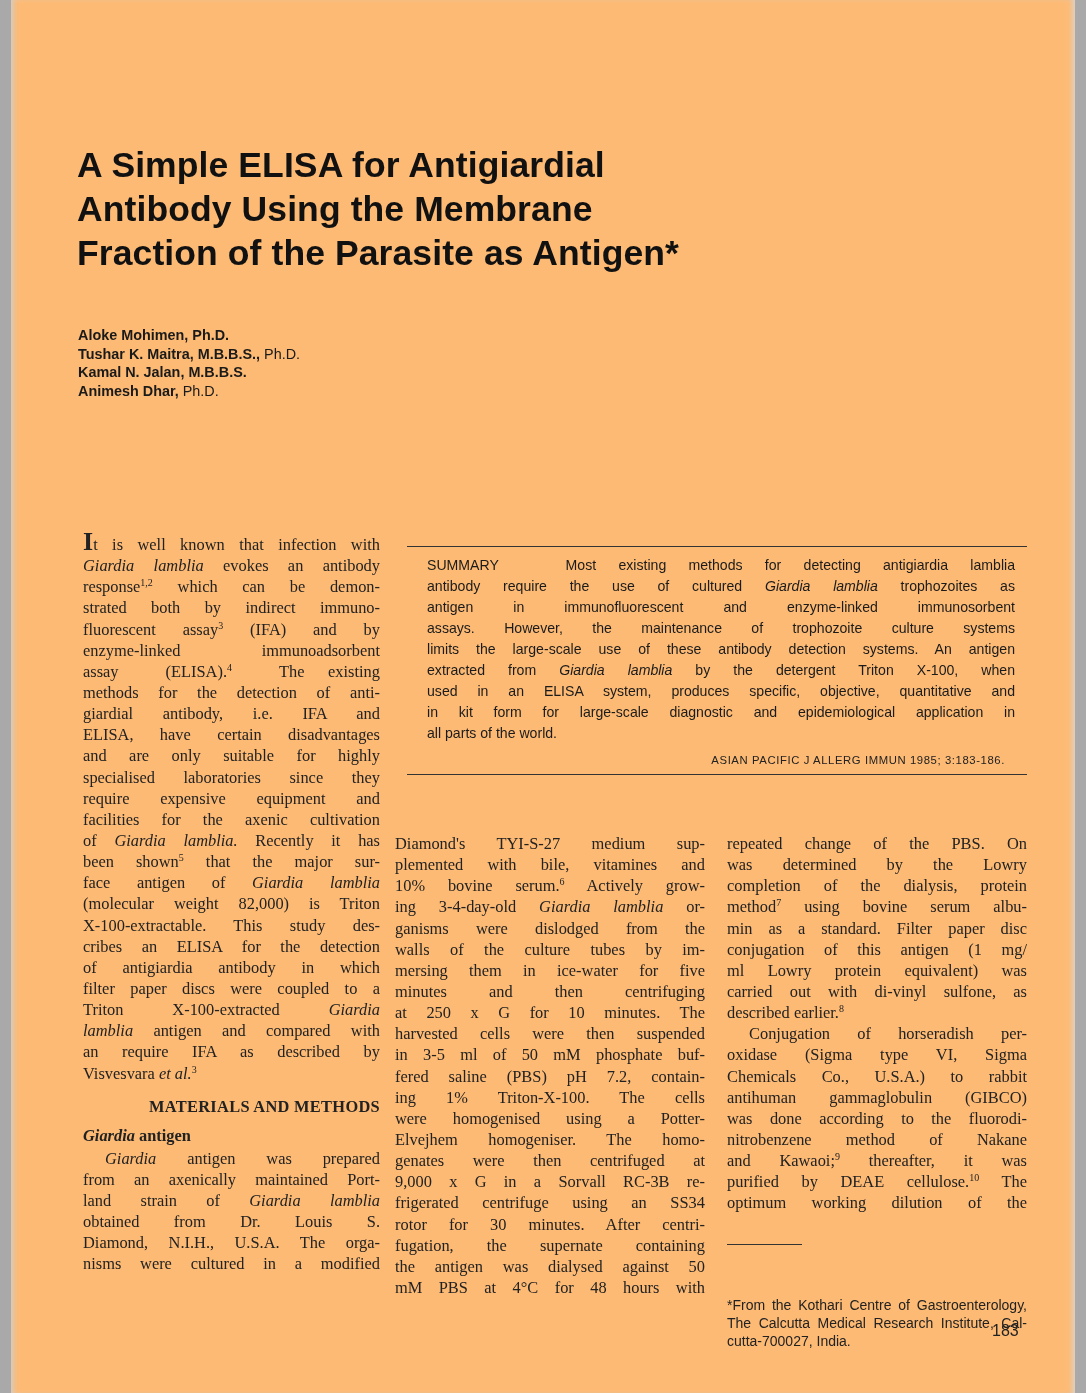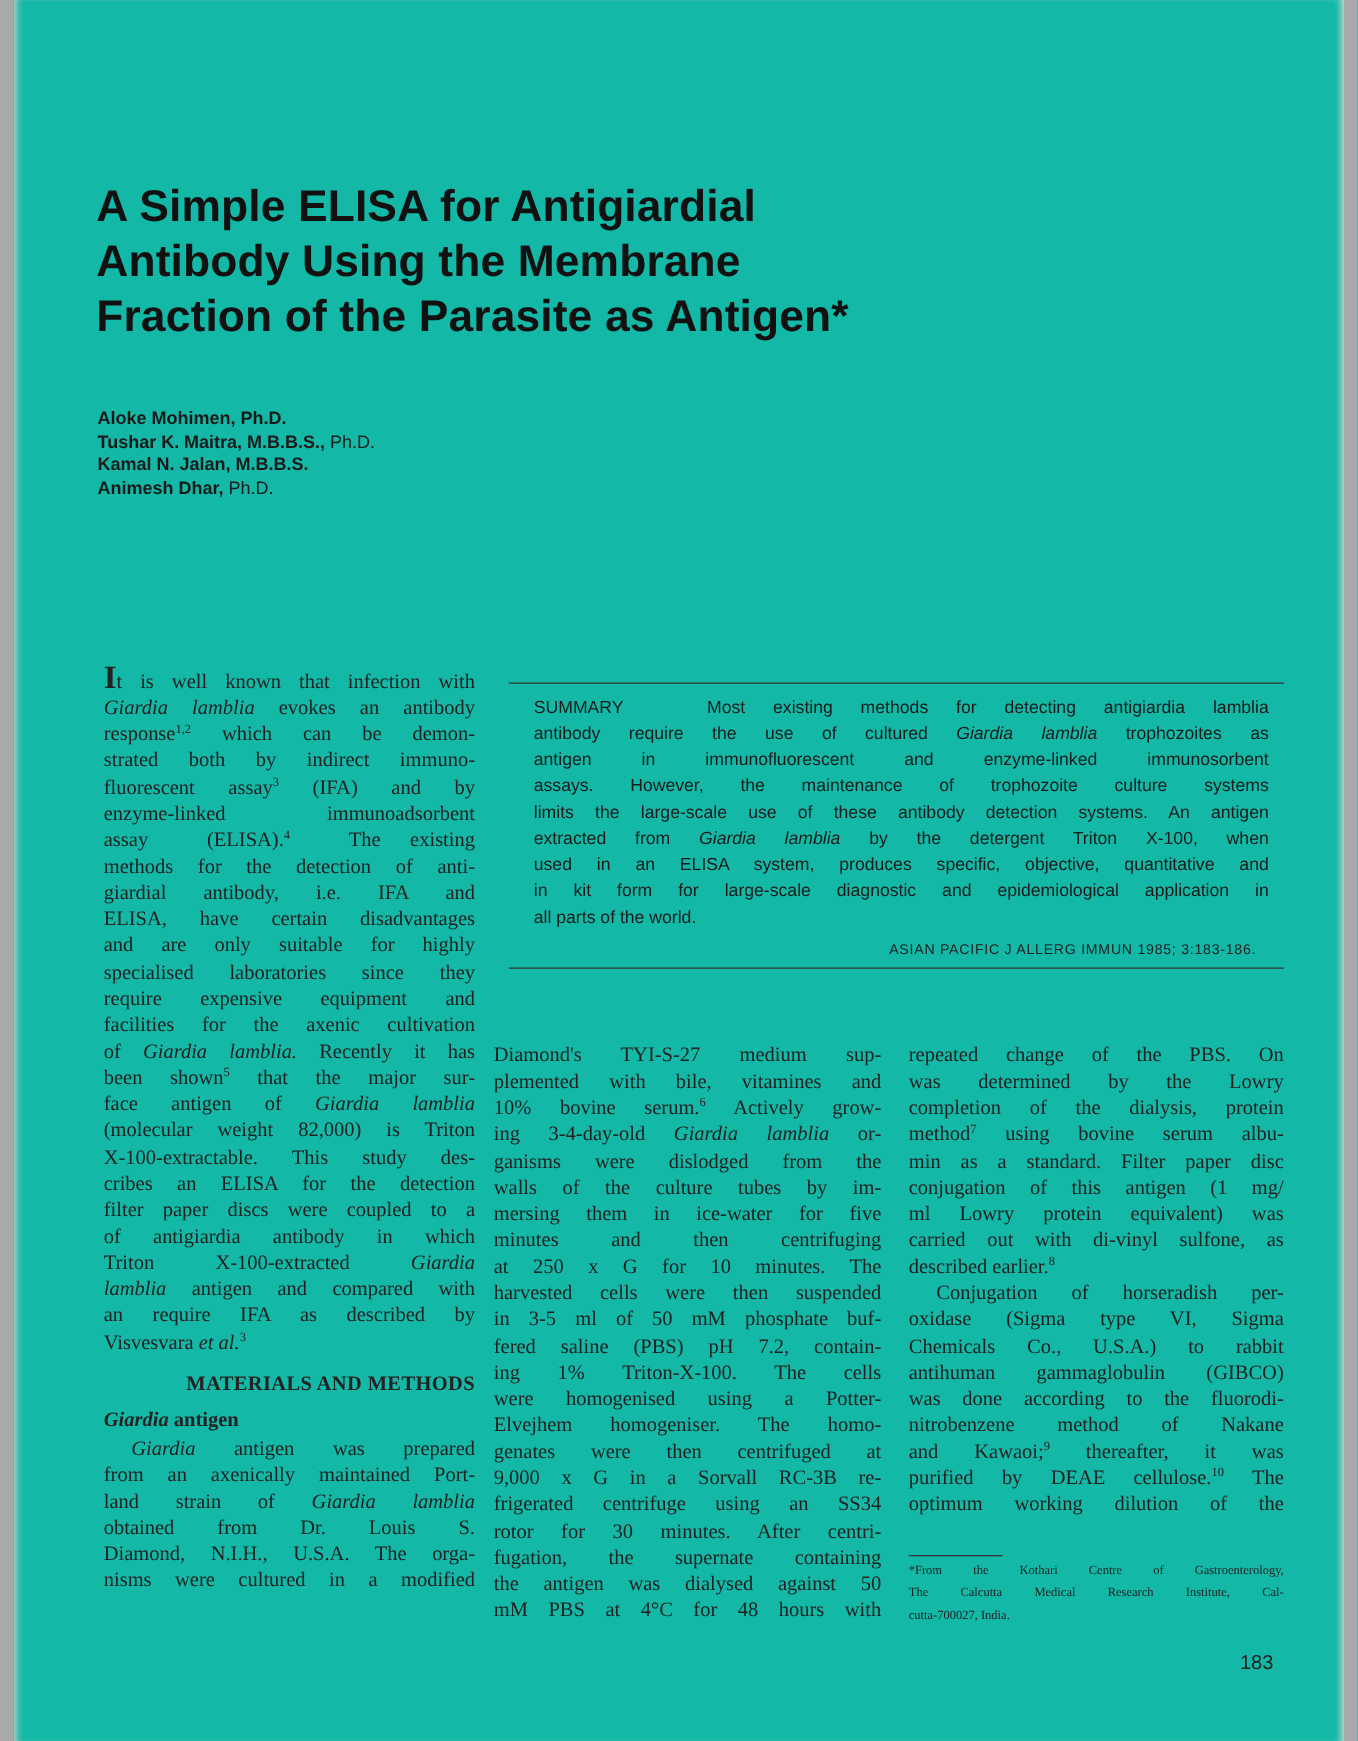--- a/index.html
+++ b/index.html
@@ -2,21 +2,21 @@
 <html><head>
 <meta charset="utf-8">
 <style>
   html, body { margin: 0; padding: 0; }
   body {
     width: 1086px; height: 1393px; position: relative; overflow: hidden;
     background: #a9a9a9;
   }
   .page {
     position: absolute; left: 11px; top: 0; width: 1064px; height: 1393px;
-    background: #14b8a6;
+    background: #fdba74;
     box-shadow: inset 6px 0 6px -4px #cfcfcf, inset -6px 0 6px -4px #d6d6d6;
   }
   .title {
     position: absolute; left: 66px; top: 143px; margin: 0;
     font-family: "Liberation Sans", sans-serif; font-weight: bold;
     font-size: 35.5px; line-height: 44px; color: #111; letter-spacing: 0.1px;
   }
   .title span { display: block; white-space: nowrap; }
   .authors {
     position: absolute; left: 67px; top: 326px;
@@ -55,22 +55,22 @@
     font-family: "Liberation Sans", sans-serif; font-size: 14.1px; line-height: 21px; color: #1b1b1b;
     padding: 8px 0 0 20px; width: 588px;
   }
   .summary .line { height: 21px; }
   .citation {
     font-family: "Liberation Sans", sans-serif; font-size: 11.3px; letter-spacing: 0.6px;
     text-align: right; padding: 10px 22px 8px 0; color: #222;
   }
   .footnote-rule { position: absolute; left: 716px; top: 1244px; width: 75px; border-top: 1px solid #333; }
   .footnote {
-    position: absolute; left: 716px; top: 1248px; width: 300px;
-    font-family: Liberation Serif, serif; font-size: 10px; line-height: 18px; color: #222;
+    position: absolute; left: 716px; top: 1296px; width: 300px;
+    font-family: Liberation Sans, sans-serif; font-size: 14px; line-height: 18px; color: #222;
   }
   .footnote .line { height: 18px; }
   .pagenum {
     position: absolute; left: 981px; top: 1322px;
     font-family: "Liberation Sans", sans-serif; font-size: 16px; color: #222;
   }
 </style>
 </head>
 <body>
 
@@ -121,22 +121,22 @@
       <span class="line">and are only suitable for highly</span>
       <span class="line">specialised laboratories since they</span>
       <span class="line">require expensive equipment and</span>
       <span class="line">facilities for the axenic cultivation</span>
       <span class="line">of <i>Giardia lamblia.</i> Recently it has</span>
       <span class="line">been shown<sup>5</sup> that the major sur-</span>
       <span class="line">face antigen of <i>Giardia lamblia</i></span>
       <span class="line">(molecular weight 82,000) is Triton</span>
       <span class="line">X-100-extractable. This study des-</span>
       <span class="line">cribes an ELISA for the detection</span>
+      <span class="line">of antigiardia antibody in which</span>
       <span class="line">filter paper discs were coupled to a</span>
-      <span class="line">of antigiardia antibody in which</span>
       <span class="line">Triton &nbsp;X-100-extracted &nbsp;<i>Giardia</i></span>
       <span class="line"><i>lamblia</i> antigen and compared with</span>
       <span class="line">an require IFA as described by</span>
       <span class="line last">Visvesvara <i>et al.</i><sup>3</sup></span>
     </div>
 
     <div class="h-section">MATERIALS AND METHODS</div>
     <div class="h-sub"><i>Giardia</i> <span>antigen</span></div>
 
     <div>

